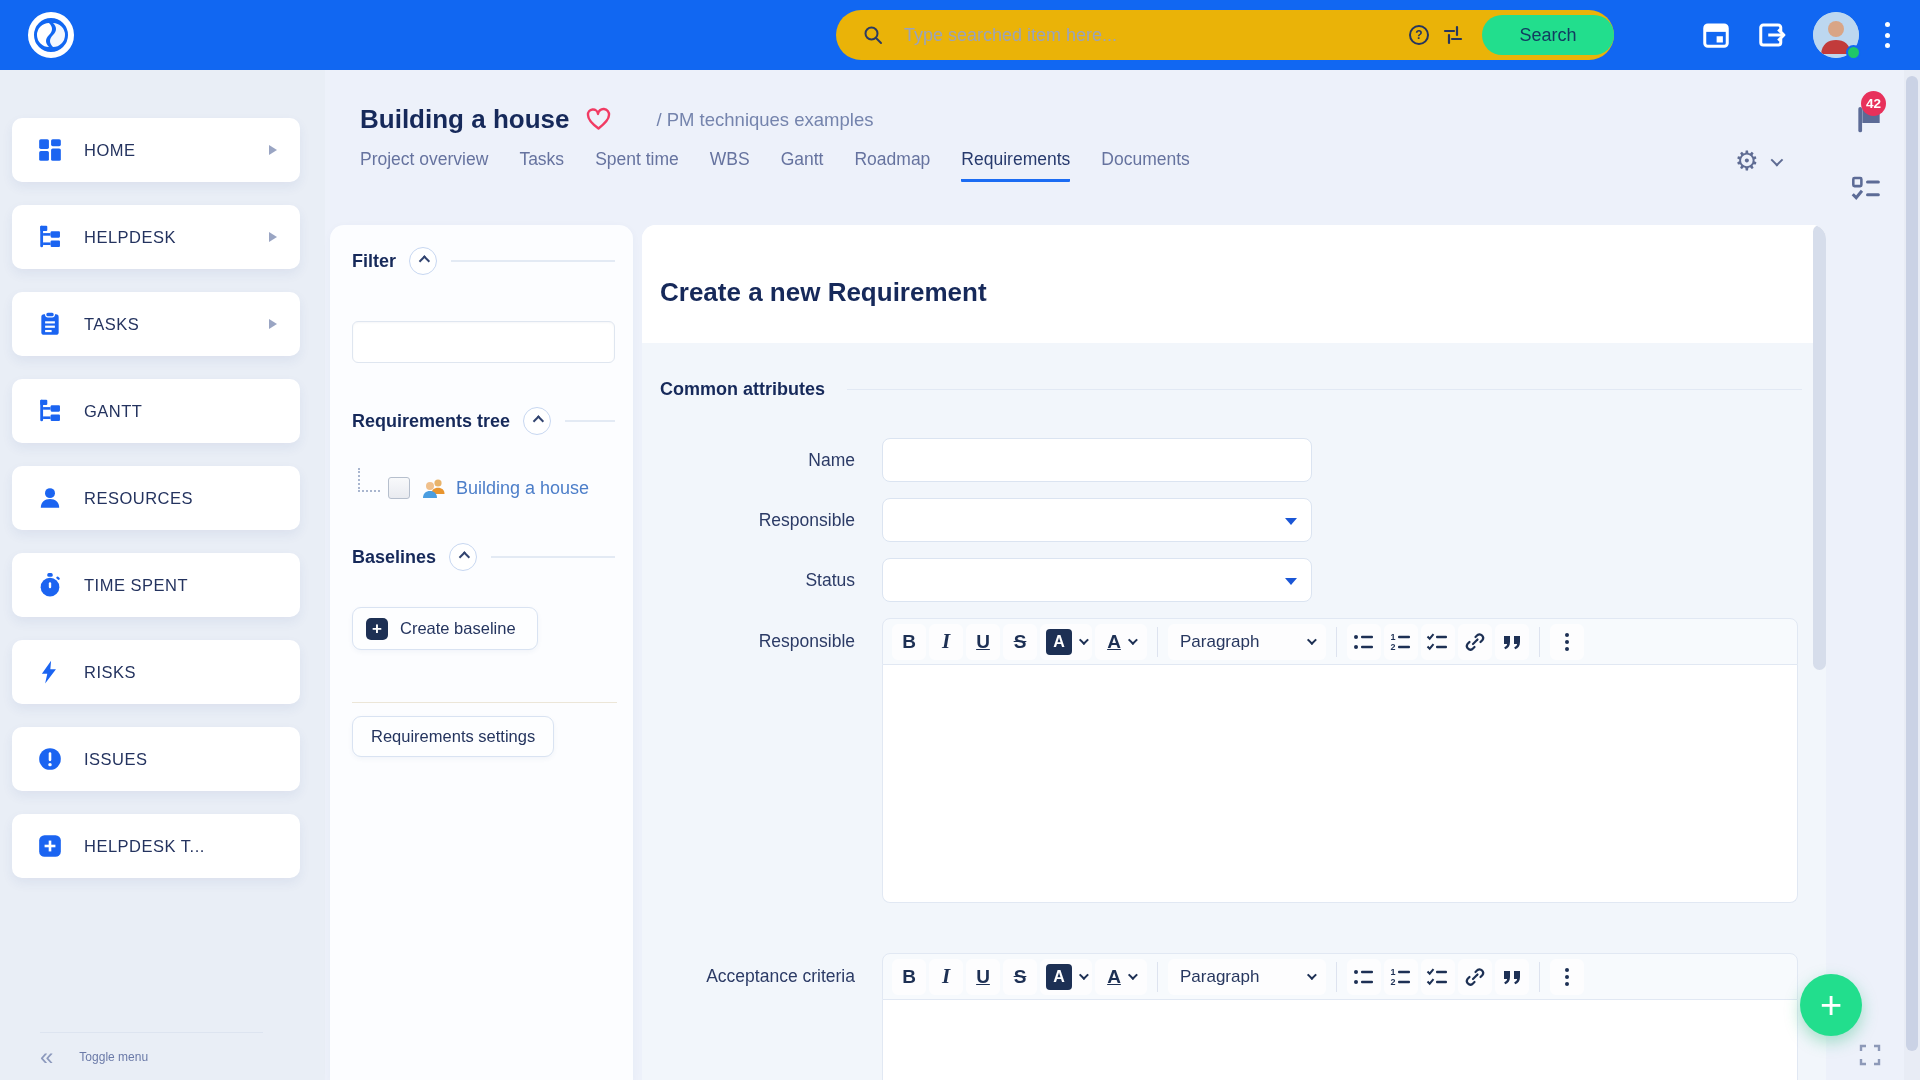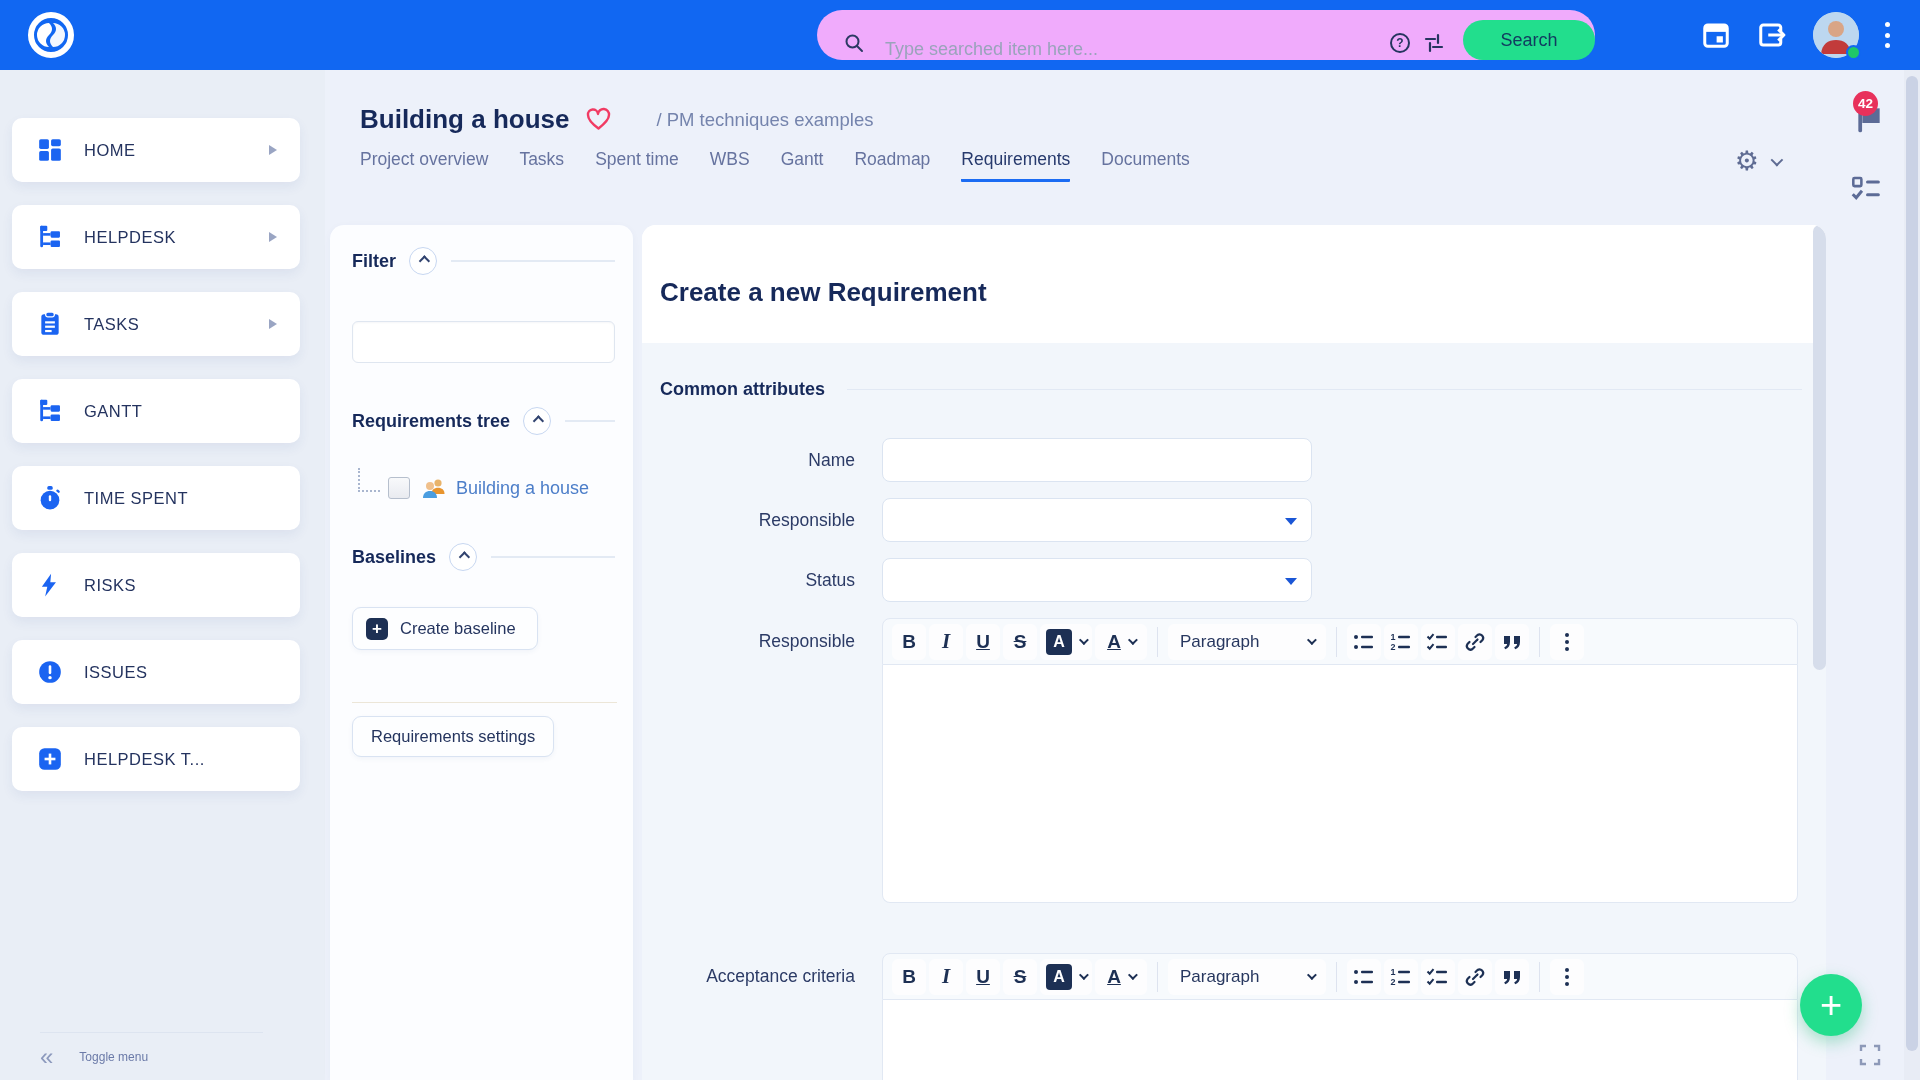--- a/index.html
+++ b/index.html
@@ -2,21 +2,21 @@
 <html><head>
 <meta charset="utf-8">
 <style>
   * { margin:0; padding:0; box-sizing:border-box; }
   html,body { width:1920px; height:1080px; overflow:hidden; }
   body { font-family:"Liberation Sans", sans-serif; background:#edf1fa; position:relative; }
 
   
   .topbar { position:absolute; left:0; top:0; width:1920px; height:70px; background:#1167f2; display:flex; align-items:center; z-index:30; }
   .logo-wrap { margin-left:26px; width:50px; height:50px; display:flex; align-items:center; justify-content:center; }
-  .search-pill { position:absolute; left:817px; top:10px; width:778px; height:50px; background:#f0abfc; border-radius:26px; display:flex; align-items:flex-end; padding-left:20px; }
+  .search-pill { position:absolute; left:836px; top:10px; width:778px; height:50px; background:#eab308; border-radius:26px; display:flex; align-items:center; padding-left:20px; }
   .search-pill input { flex:1; border:none; outline:none; font-size:18px; color:#2c3b66; margin-left:14px; background:transparent; }
   .search-pill input::placeholder { color:#9aa3bb; }
   .pill-icon { display:flex; align-items:center; justify-content:center; width:34px; height:34px; cursor:pointer; }
   .search-btn { height:40px; width:132px; border:none; border-radius:26px; background:#22de8d; color:#123c60; font-size:18px; font-family:"Liberation Sans",sans-serif; cursor:pointer; margin-left:12px; }
   .top-icons { position:absolute; right:30px; top:0; height:70px; display:flex; align-items:center; gap:26px; }
   .avatar { width:46px; height:46px; border-radius:50%; background:#bcd7f0; position:relative; overflow:visible; cursor:pointer; }
   .avatar svg { border-radius:50%; }
   .status-dot { position:absolute; right:-2px; bottom:-2px; width:15px; height:15px; border-radius:50%; background:#1fc768; border:2.5px solid #1167f2; }
   .kebab { width:5px; height:34px; display:flex; flex-direction:column; justify-content:space-between; align-items:center; cursor:pointer; padding:4px 0; }
   .kebab i { width:5px; height:5px; border-radius:50%; background:#ffffff; }
@@ -99,21 +99,21 @@
   .para-btn { width:158px; height:36px; border-radius:6px; background:#fdfdfe; display:flex; align-items:center; padding:0 12px; cursor:pointer; }
   .para-btn .ptxt { font-size:17px; color:#27375f; flex:1; }
   .ed-body { background:#ffffff; border:1px solid #e1e8f3; border-top:none; border-radius:0 0 8px 8px; }
   .desc-body { height:238px; }
   .acc-body { height:190px; }
   .frow.acc { margin-top:50px; }
   .inner-scroll { position:absolute; right:0; top:0; width:13px; height:445px; border-radius:7px; background:#d6ddeb; }
 
   
   .right-flag { position:absolute; left:1853px; top:103px; cursor:pointer; z-index:10; }
-  .flag-badge { position:absolute; left:0; top:-12px; min-width:25px; height:25px; border-radius:50%; background:#e8315b; color:#ffffff; font-size:13.5px; font-weight:bold; display:flex; align-items:center; justify-content:center; }
+  .flag-badge { position:absolute; left:8px; top:-12px; min-width:25px; height:25px; border-radius:50%; background:#e8315b; color:#ffffff; font-size:13.5px; font-weight:bold; display:flex; align-items:center; justify-content:center; }
   .right-checklist { position:absolute; left:1851px; top:176px; cursor:pointer; z-index:10; }
   .fab { position:absolute; left:1800px; top:974px; width:62px; height:62px; border-radius:50%; background:#22de8d; border:none; color:#ffffff; font-size:38px; font-weight:normal; line-height:58px; text-align:center; cursor:pointer; box-shadow:0 6px 16px rgba(20,180,110,.35); z-index:20; font-family:"Liberation Sans",sans-serif; }
   .expand-ic { position:absolute; left:1859px; top:1044px; cursor:pointer; z-index:20; }
   .outer-scroll { position:absolute; right:0; top:70px; width:16px; height:1010px; background:#e8ecf5; z-index:25; }
   .outer-thumb { position:absolute; left:2px; top:6px; width:12px; height:975px; border-radius:7px; background:#cad2e5; }
 </style>
 </head>
 <body>
 
 <header class="topbar">
@@ -232,20 +232,29 @@
           <rect x="3" y="1.5" width="2.6" height="20" rx="1.3"></rect>
         <rect x="5.6" y="8.4" width="7" height="2.4"></rect>
           <rect x="12.6" y="6.6" width="8.6" height="6" rx="1"></rect>
         <rect x="5.6" y="17" width="7" height="2.4"></rect>
           <rect x="12.6" y="15.2" width="8.6" height="6" rx="1"></rect>
       </svg>
     </span>
     <span class="side-lbl">GANTT</span>
   </div>
 
+  <div class="side-card">
+    <span class="side-ic">
+      <svg width="26" height="26" viewBox="0 0 24 24" fill="#1b64f1">
+        <circle cx="12" cy="7.5" r="4.6"></circle>
+        <path d="M3.5 21 c0-5.2 3.6-8 8.5-8 s8.5 2.8 8.5 8 z"></path>
+      </svg>
+    </span>
+    <span class="side-lbl">RESOURCES</span>
+  </div>
 
   <div class="side-card">
     <span class="side-ic">
       <svg width="26" height="26" viewBox="0 0 24 24">
         <rect x="9.5" y="1" width="5" height="3.4" rx="1.4" fill="#1b64f1"></rect>
         <circle cx="12" cy="14" r="8.6" fill="#1b64f1"></circle>
         <rect x="10.9" y="9.5" width="2.2" height="5.5" rx="1.1" fill="#ffffff"></rect>
         <rect x="17.6" y="4.6" width="3.6" height="2.2" rx="1.1" transform="rotate(40 19.4 5.7)" fill="#1b64f1"></rect>
       </svg>
     </span>

